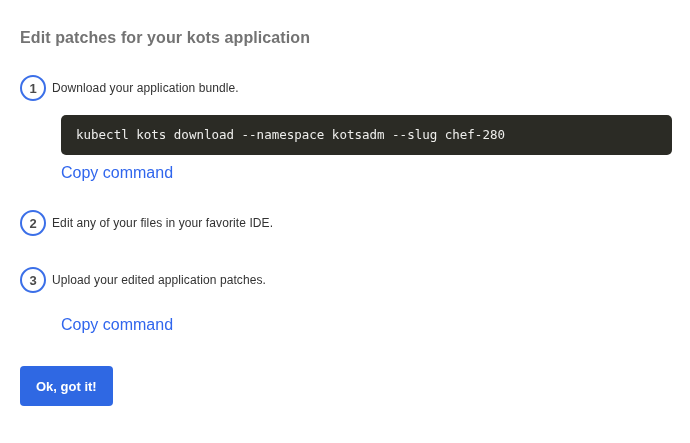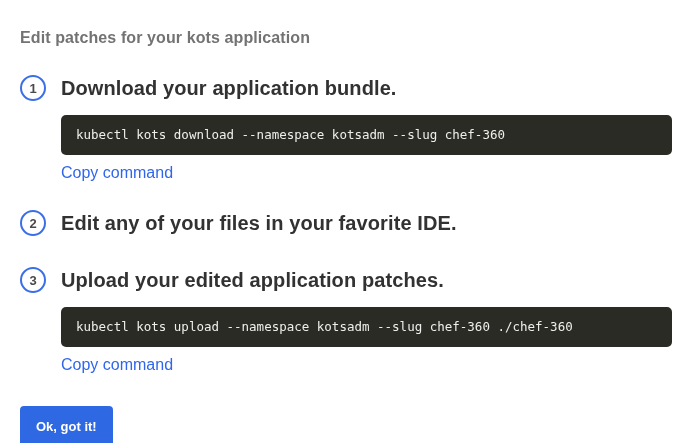--- a/index.html
+++ b/index.html
@@ -37,24 +37,24 @@
     border-radius: 50%;
     display: flex;
     align-items: center;
     justify-content: center;
     font-size: 13px;
     font-weight: bold;
     color: #4a4a4a;
     background: #ffffff;
   }
   .step-heading {
-    font-size: 20px;
-    font-weight: bold;
+    font-size: 12px;
+    font-weight: normal;
     color: #323232;
-    margin-left: 15px;
+    margin-left: 6px;
     letter-spacing: 0.1px;
   }
   .step-body {
     margin-left: 41px;
     margin-top: 14px;
   }
   .code {
     background: #2b2b25;
     color: #eeeeec;
     border-radius: 5px;
@@ -100,39 +100,38 @@
 <div class="page">
 
   <h1 class="title">Edit patches for your kots application</h1>
 
   <div class="step">
     <div class="step-header">
       <span class="step-num">1</span>
       <h2 class="step-heading">Download your application bundle.</h2>
     </div>
     <div class="step-body">
-      <pre class="code">kubectl kots download --namespace kotsadm --slug chef-360</pre>
+      <pre class="code">kubectl kots download --namespace kotsadm --slug chef-280</pre>
       <a class="copy-link">Copy command</a>
     </div>
   </div>
 
   <div class="step step-gap-only">
     <div class="step-header">
       <span class="step-num">2</span>
       <h2 class="step-heading">Edit any of your files in your favorite IDE.</h2>
     </div>
   </div>
 
   <div class="step">
     <div class="step-header">
       <span class="step-num">3</span>
       <h2 class="step-heading">Upload your edited application patches.</h2>
     </div>
     <div class="step-body">
-      <pre class="code">kubectl kots upload --namespace kotsadm --slug chef-360 ./chef-360</pre>
       <a class="copy-link">Copy command</a>
     </div>
   </div>
 
   <div class="footer">
     <button class="ok-button">Ok, got it!</button>
   </div>
 
 </div>
 

